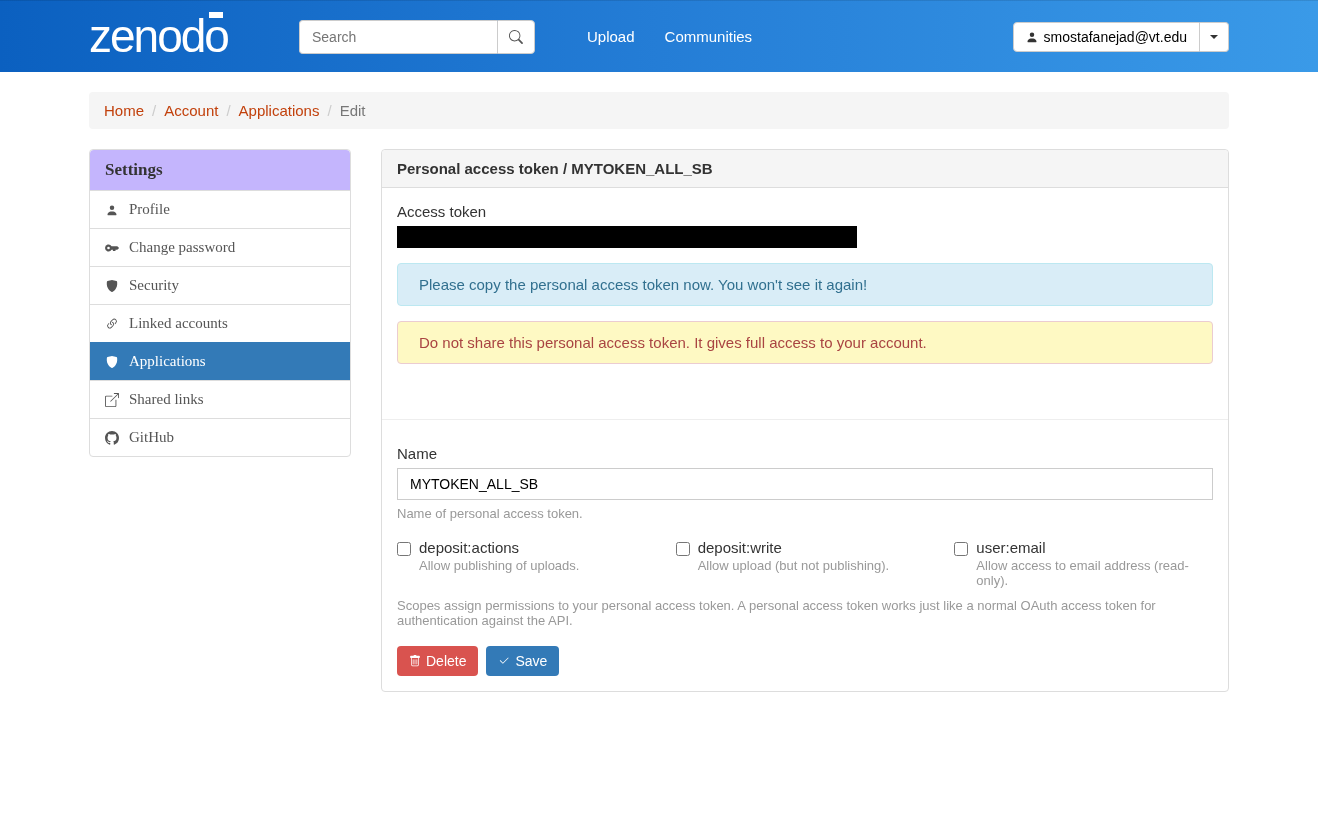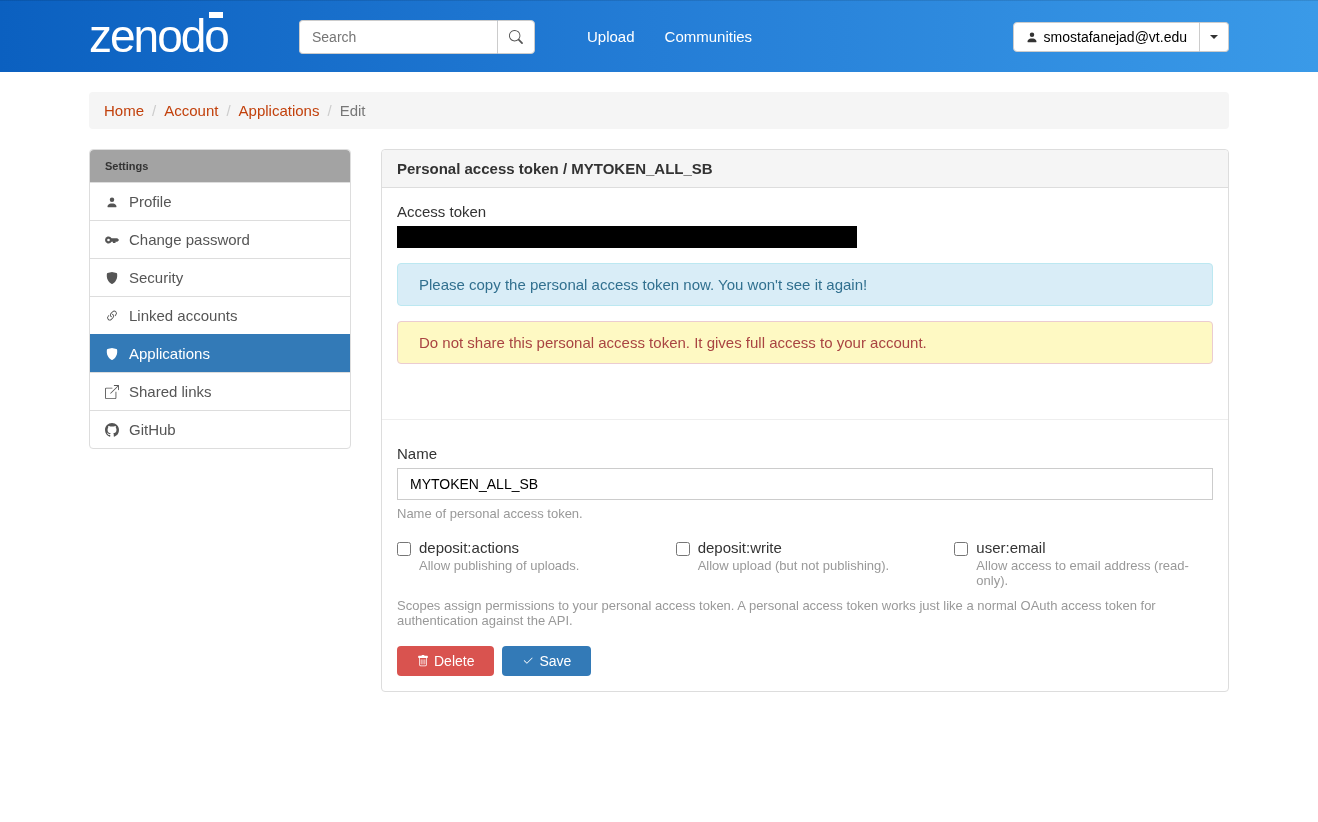--- a/index.html
+++ b/index.html
@@ -43,27 +43,27 @@
     .breadcrumb a { color: #c2410c; text-decoration: none; }
     .breadcrumb .sep { color: #ccc; }
     .breadcrumb .active { color: #777; }
     
     .layout { display: flex; gap: 30px; }
     .sidebar { width: 262px; }
     .main { flex: 1; }
     
     .panel { border: 1px solid #ddd; border-radius: 4px; }
     .panel-heading {
-      background: #a3a3a3; border-bottom: 1px solid #ddd; padding: 10px 15px;
-      border-radius: 4px 4px 0 0; font-weight: bold; font-size: 11px;
+      background: #c4b5fd; border-bottom: 1px solid #ddd; padding: 10px 15px;
+      border-radius: 4px 4px 0 0; font-weight: bold; font-size: 17px; font-family: Liberation Serif, serif;
     }
     .list-group { list-style: none; }
     .list-group-item {
       border-top: 1px solid #ddd; padding: 10px 15px; display: flex; align-items: center; gap: 10px;
-      cursor: pointer; color: #555; font-size: 15px;
+      cursor: pointer; color: #555; font-size: 15px; font-family: Liberation Serif, serif;
     }
     .list-group-item:first-child { border-top: none; }
     .list-group-item.active { background: #337ab7; color: #fff; border-color: #337ab7; }
     .list-group-item .icon { width: 14px; display: inline-flex; justify-content: center; }
     
     .main-panel { border: 1px solid #ddd; border-radius: 4px; }
     .main-panel-heading {
       background: #f5f5f5; border-bottom: 1px solid #ddd; padding: 10px 15px;
       border-radius: 4px 4px 0 0; font-weight: bold; font-size: 15px;
     }
@@ -83,21 +83,21 @@
     }
     .help-text { color: #999; font-size: 13px; margin-bottom: 18px; }
     
     .scopes-row { display: flex; gap: 20px; margin-bottom: 10px; }
     .scope { flex: 1; display: flex; gap: 8px; }
     .scope input[type="checkbox"] { margin-top: 3px; width: 14px; height: 14px; }
     .scope-content { flex: 1; }
     .scope-name { font-size: 15px; }
     .scope-desc { color: #999; font-size: 13px; margin-top: 2px; }
     
-    .btn { border: none; border-radius: 4px; padding: 7px 20px; font-size: 14px; cursor: pointer; display: inline-flex; align-items: center; gap: 5px; }
+    .btn { border: none; border-radius: 4px; padding: 7px 12px; font-size: 14px; cursor: pointer; display: inline-flex; align-items: center; gap: 5px; }
     .btn-danger { background: #d9534f; color: #fff; }
     .btn-primary { background: #337ab7; color: #fff; }
     .btn-row { display: flex; gap: 8px; margin-top: 12px; }
     
     svg { display: block; }
   </style>
 </head>
 <body>
 
 <div class="navbar">

